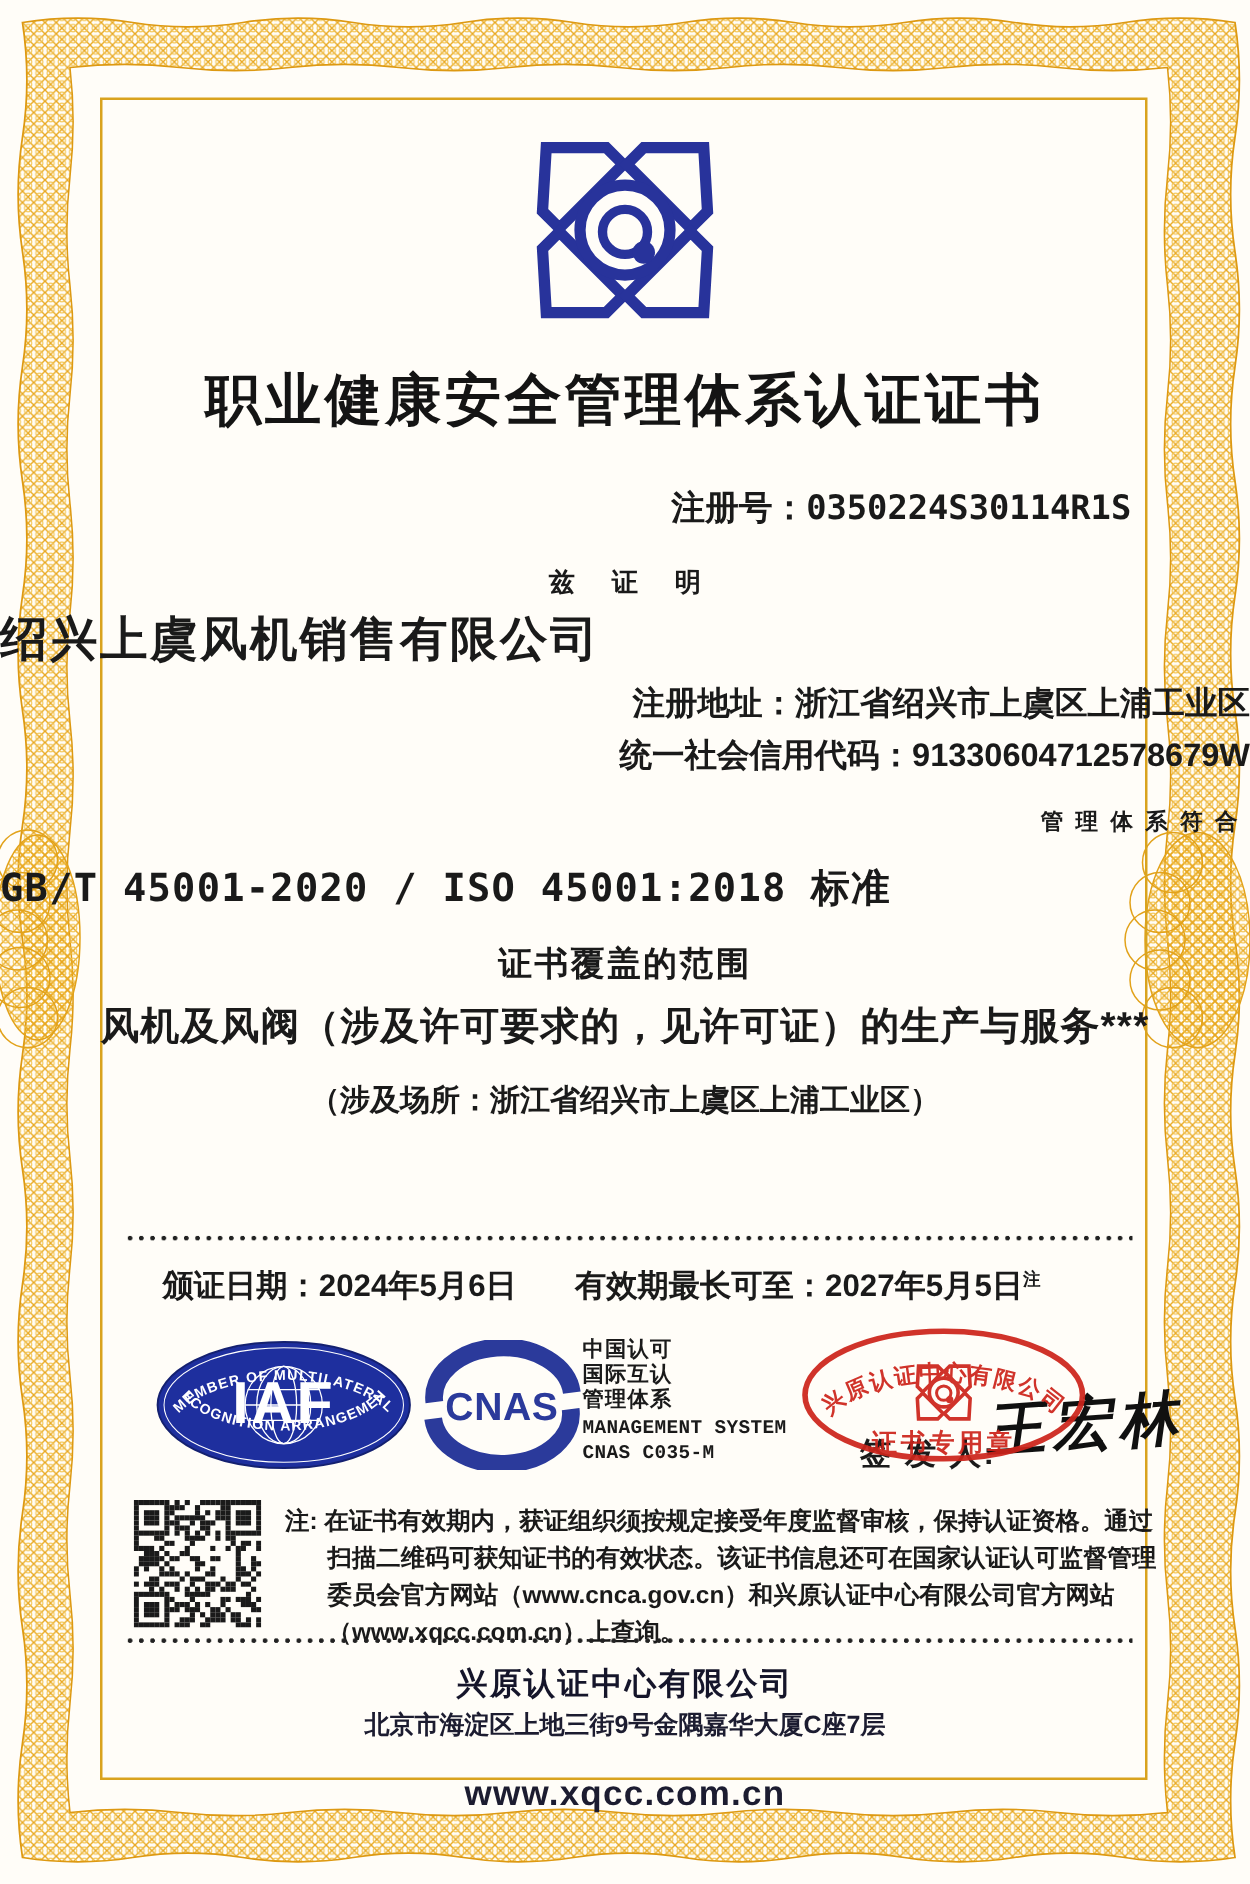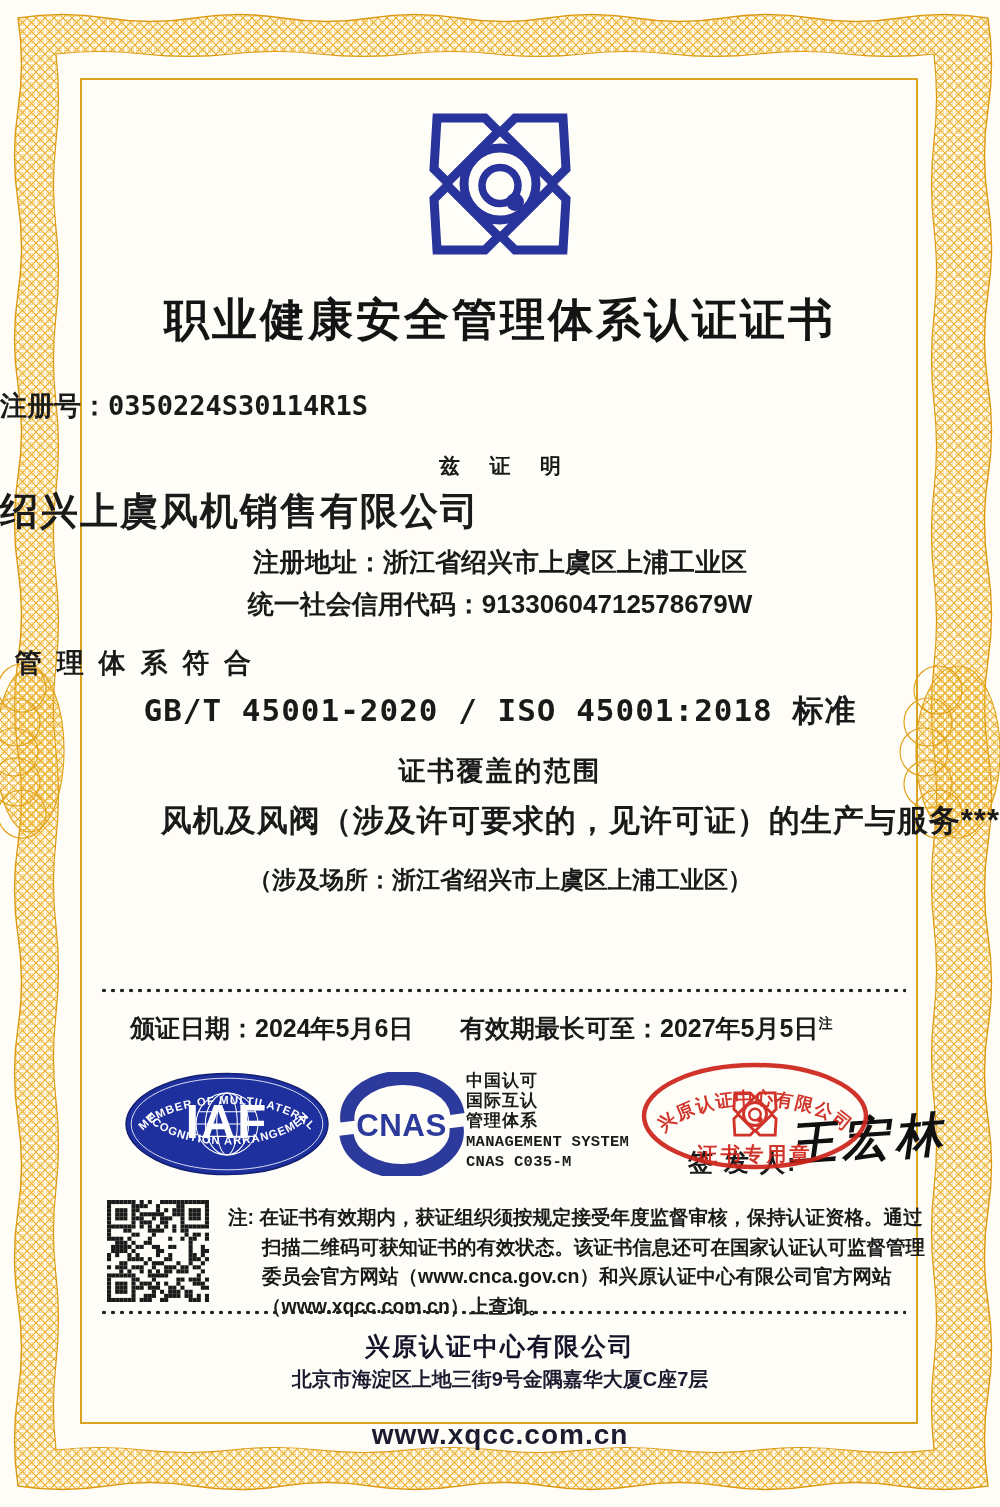--- a/index.html
+++ b/index.html
@@ -18,56 +18,56 @@
     border:2px solid #d9a31e;z-index:1;
   }
 
   .org-logo{left:425px;top:106px;width:150px;height:156px;color:#28339b;}
 
   .cert-title{
     left:0;top:290px;width:100%;text-align:center;
     font-size:45px;font-weight:800;letter-spacing:3px;color:#141414;
   }
   .reg-row{
-    left:0;top:388px;width:905px;text-align:left;
+    left:0;top:388px;width:905px;text-align:right;
     font-size:27px;font-weight:700;
   }
   .reg-num{font-family:"DejaVu Sans Mono", monospace;font-weight:700;letter-spacing:0;}
 
   .certify-heading{
     left:0;top:452px;width:100%;text-align:center;
     font-size:21px;font-weight:700;letter-spacing:1.4em;padding-left:1.4em;box-sizing:border-box;
   }
   .company-name{
     left:0;top:486px;width:100%;text-align:left;
     font-size:38px;font-weight:800;letter-spacing:2px;
   }
   .address-line,.credit-line{
-    left:0;width:100%;text-align:center;
+    left:0;width:100%;text-align:right;
     font-size:26px;font-weight:600;
   }
   .address-line{top:545px;}
   .credit-line{top:587px;}
 
   .conformity-heading{
-    left:0;top:645px;width:100%;text-align:left;
-    font-size:27px;font-weight:700;letter-spacing:.55em;padding-left:.55em;box-sizing:border-box;
+    left:0;top:645px;width:100%;text-align:right;
+    font-size:18px;font-weight:700;letter-spacing:.55em;padding-left:.55em;box-sizing:border-box;
   }
   .standard-line{
-    left:0;top:690px;width:100%;text-align:center;
+    left:0;top:690px;width:100%;
     font-size:31px;font-weight:700;letter-spacing:1px;
     font-family:"DejaVu Sans Mono","Liberation Sans",monospace;
   }
 
   .scope-heading{
     left:0;top:753px;width:100%;text-align:center;
     font-size:27px;font-weight:700;letter-spacing:2px;
   }
   .scope-line{
-    left:0;top:800px;width:100%;text-align:right;
+    left:0;top:800px;width:100%;text-align:center;
     font-size:31px;font-weight:800;letter-spacing:1px;
   }
   .sites-line{
     left:0;top:864px;width:100%;text-align:center;
     font-size:24px;font-weight:700;
   }
 
   .dotted{
     height:5px;
     background-image:radial-gradient(circle at 4px 2.5px,#222 1.7px,transparent 2.1px);

